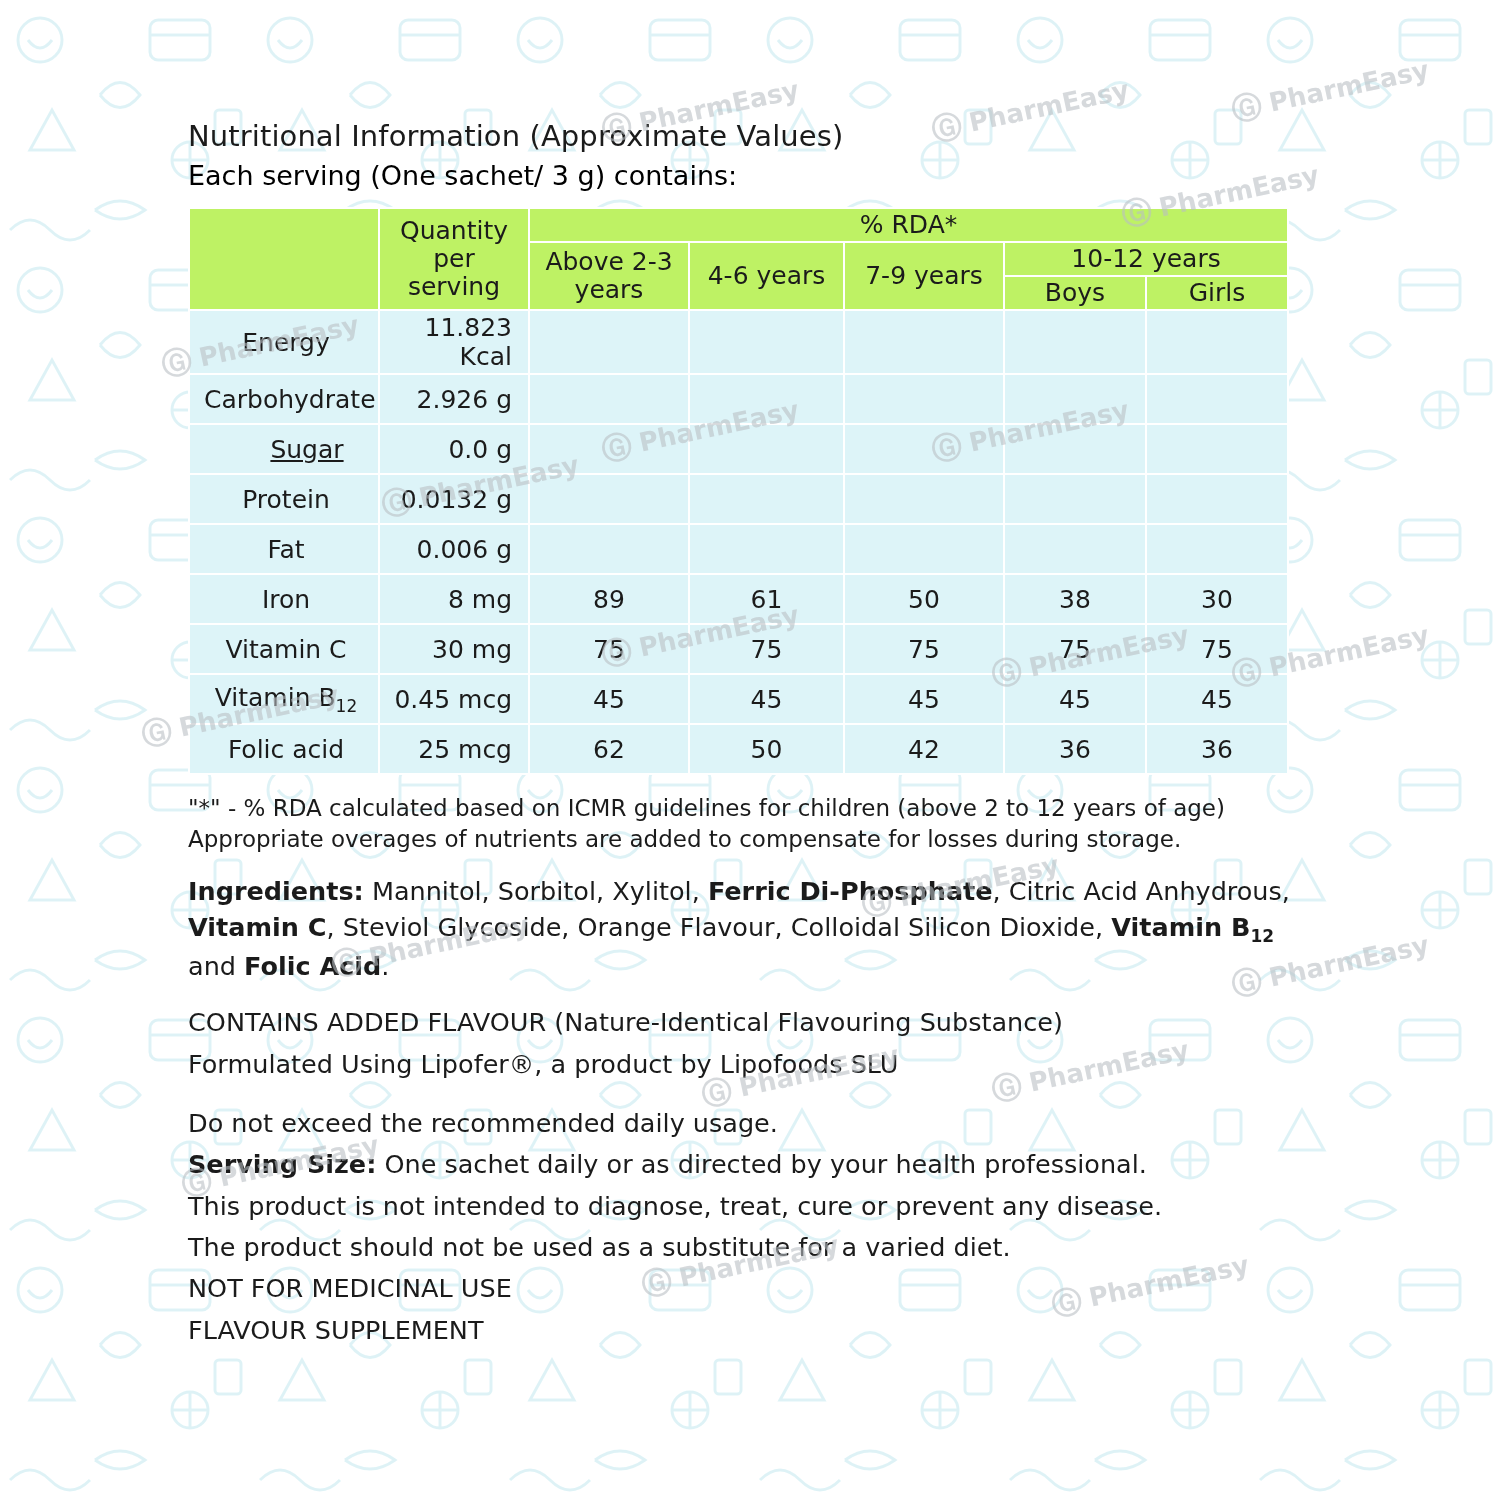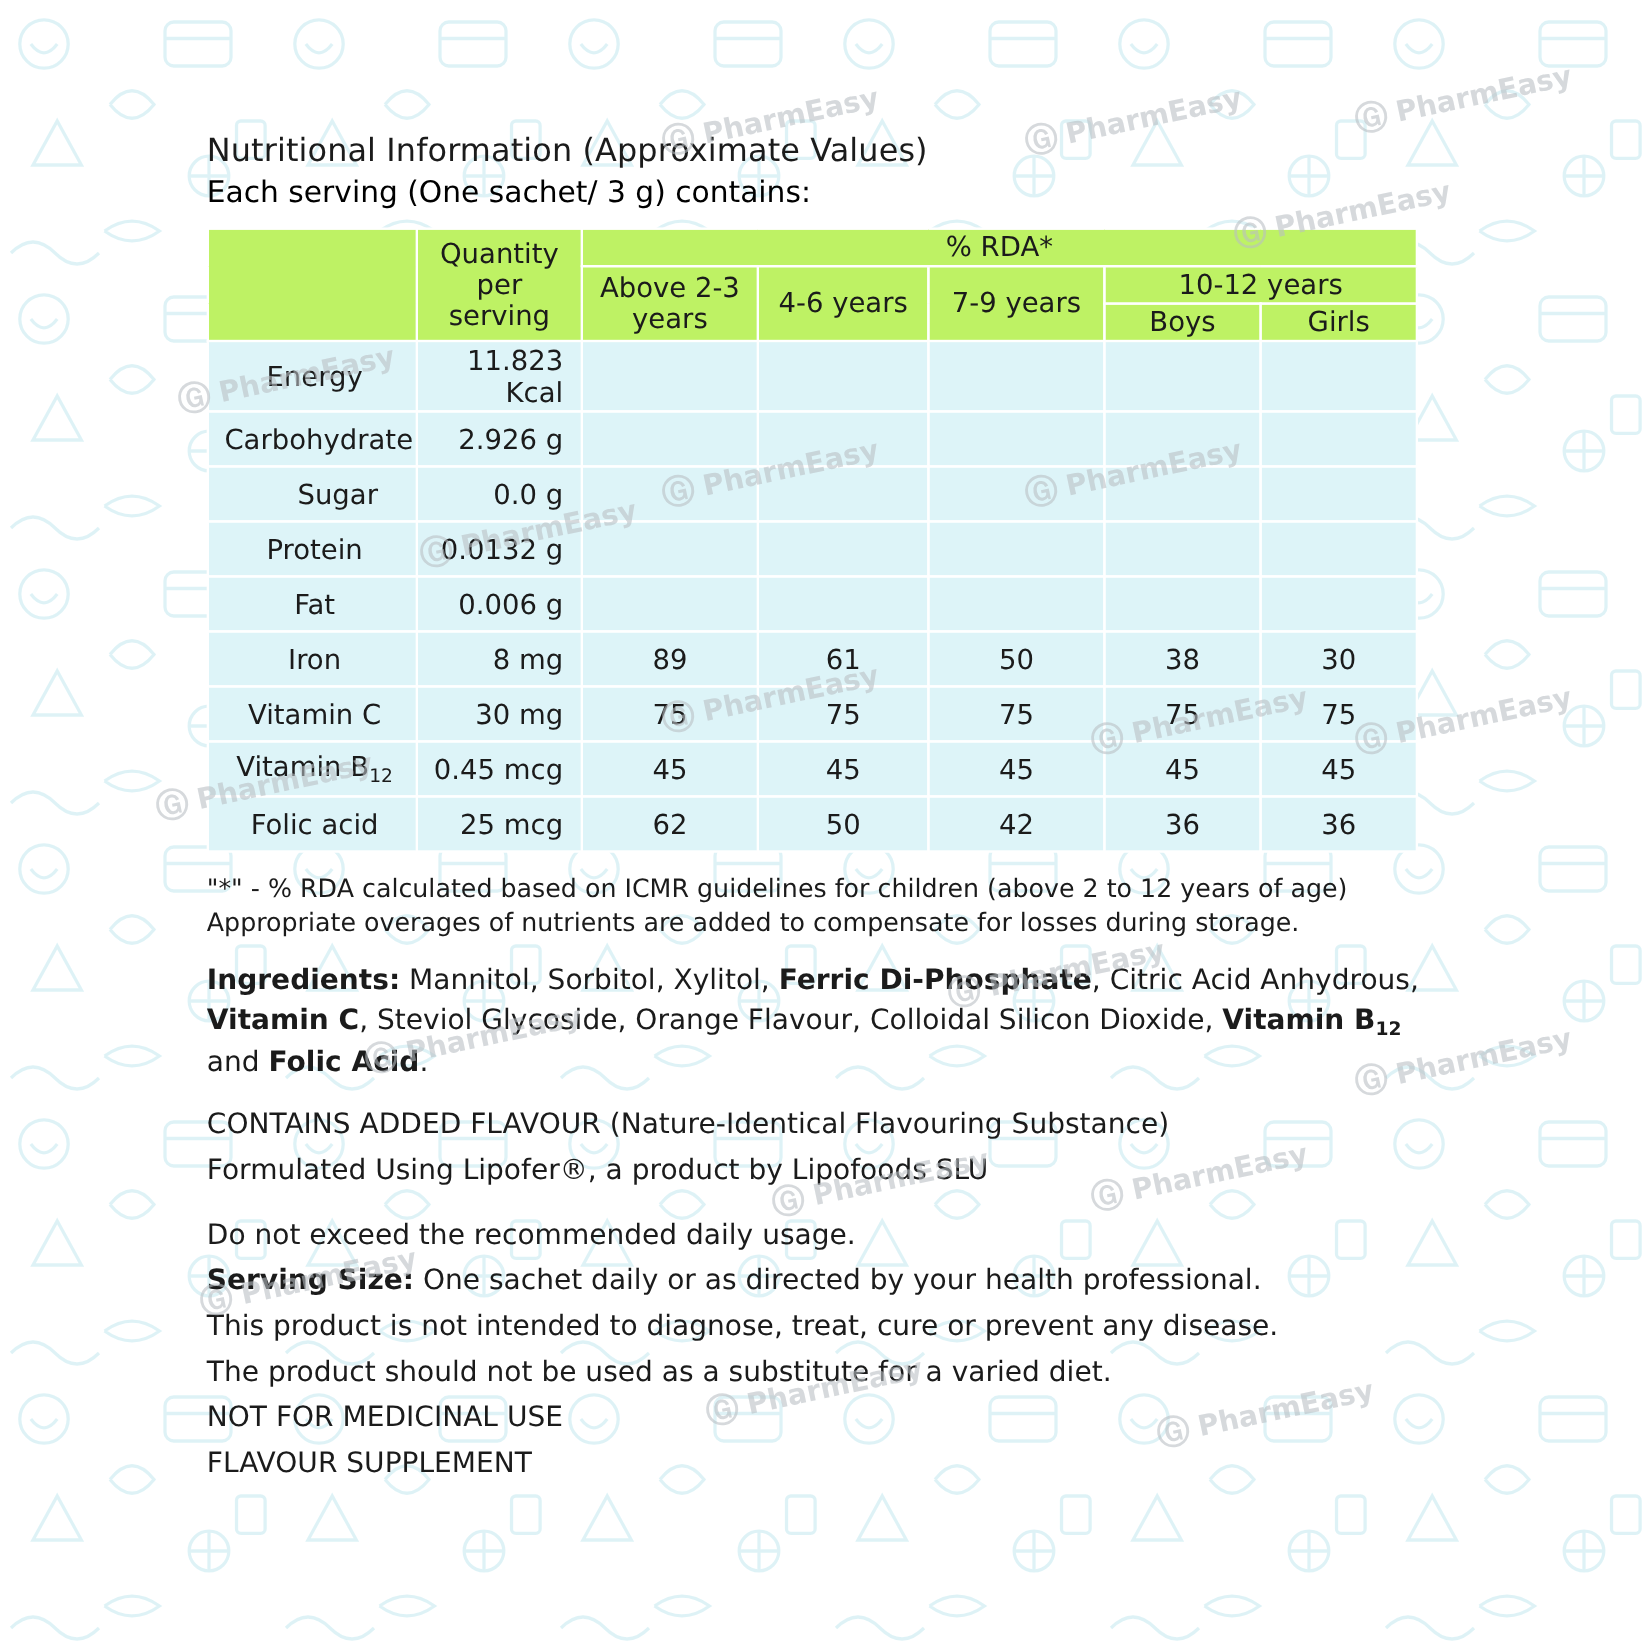--- a/index.html
+++ b/index.html
@@ -98,20 +98,21 @@
   table.nutri tbody td {
     background: #ddf4f8;
     height: 44px;
   }
   .cell-label {
     text-align: center;
     padding-left: 14px !important;
   }
   .cell-label.indent {
     padding-left: 56px !important;
+    text-decoration: underline;
   }
   .cell-qty {
     text-align: right;
     padding-right: 16px !important;
   }
   .cell-rda {
     text-align: center;
   }
   .th-qty {
     font-size: 24px;

